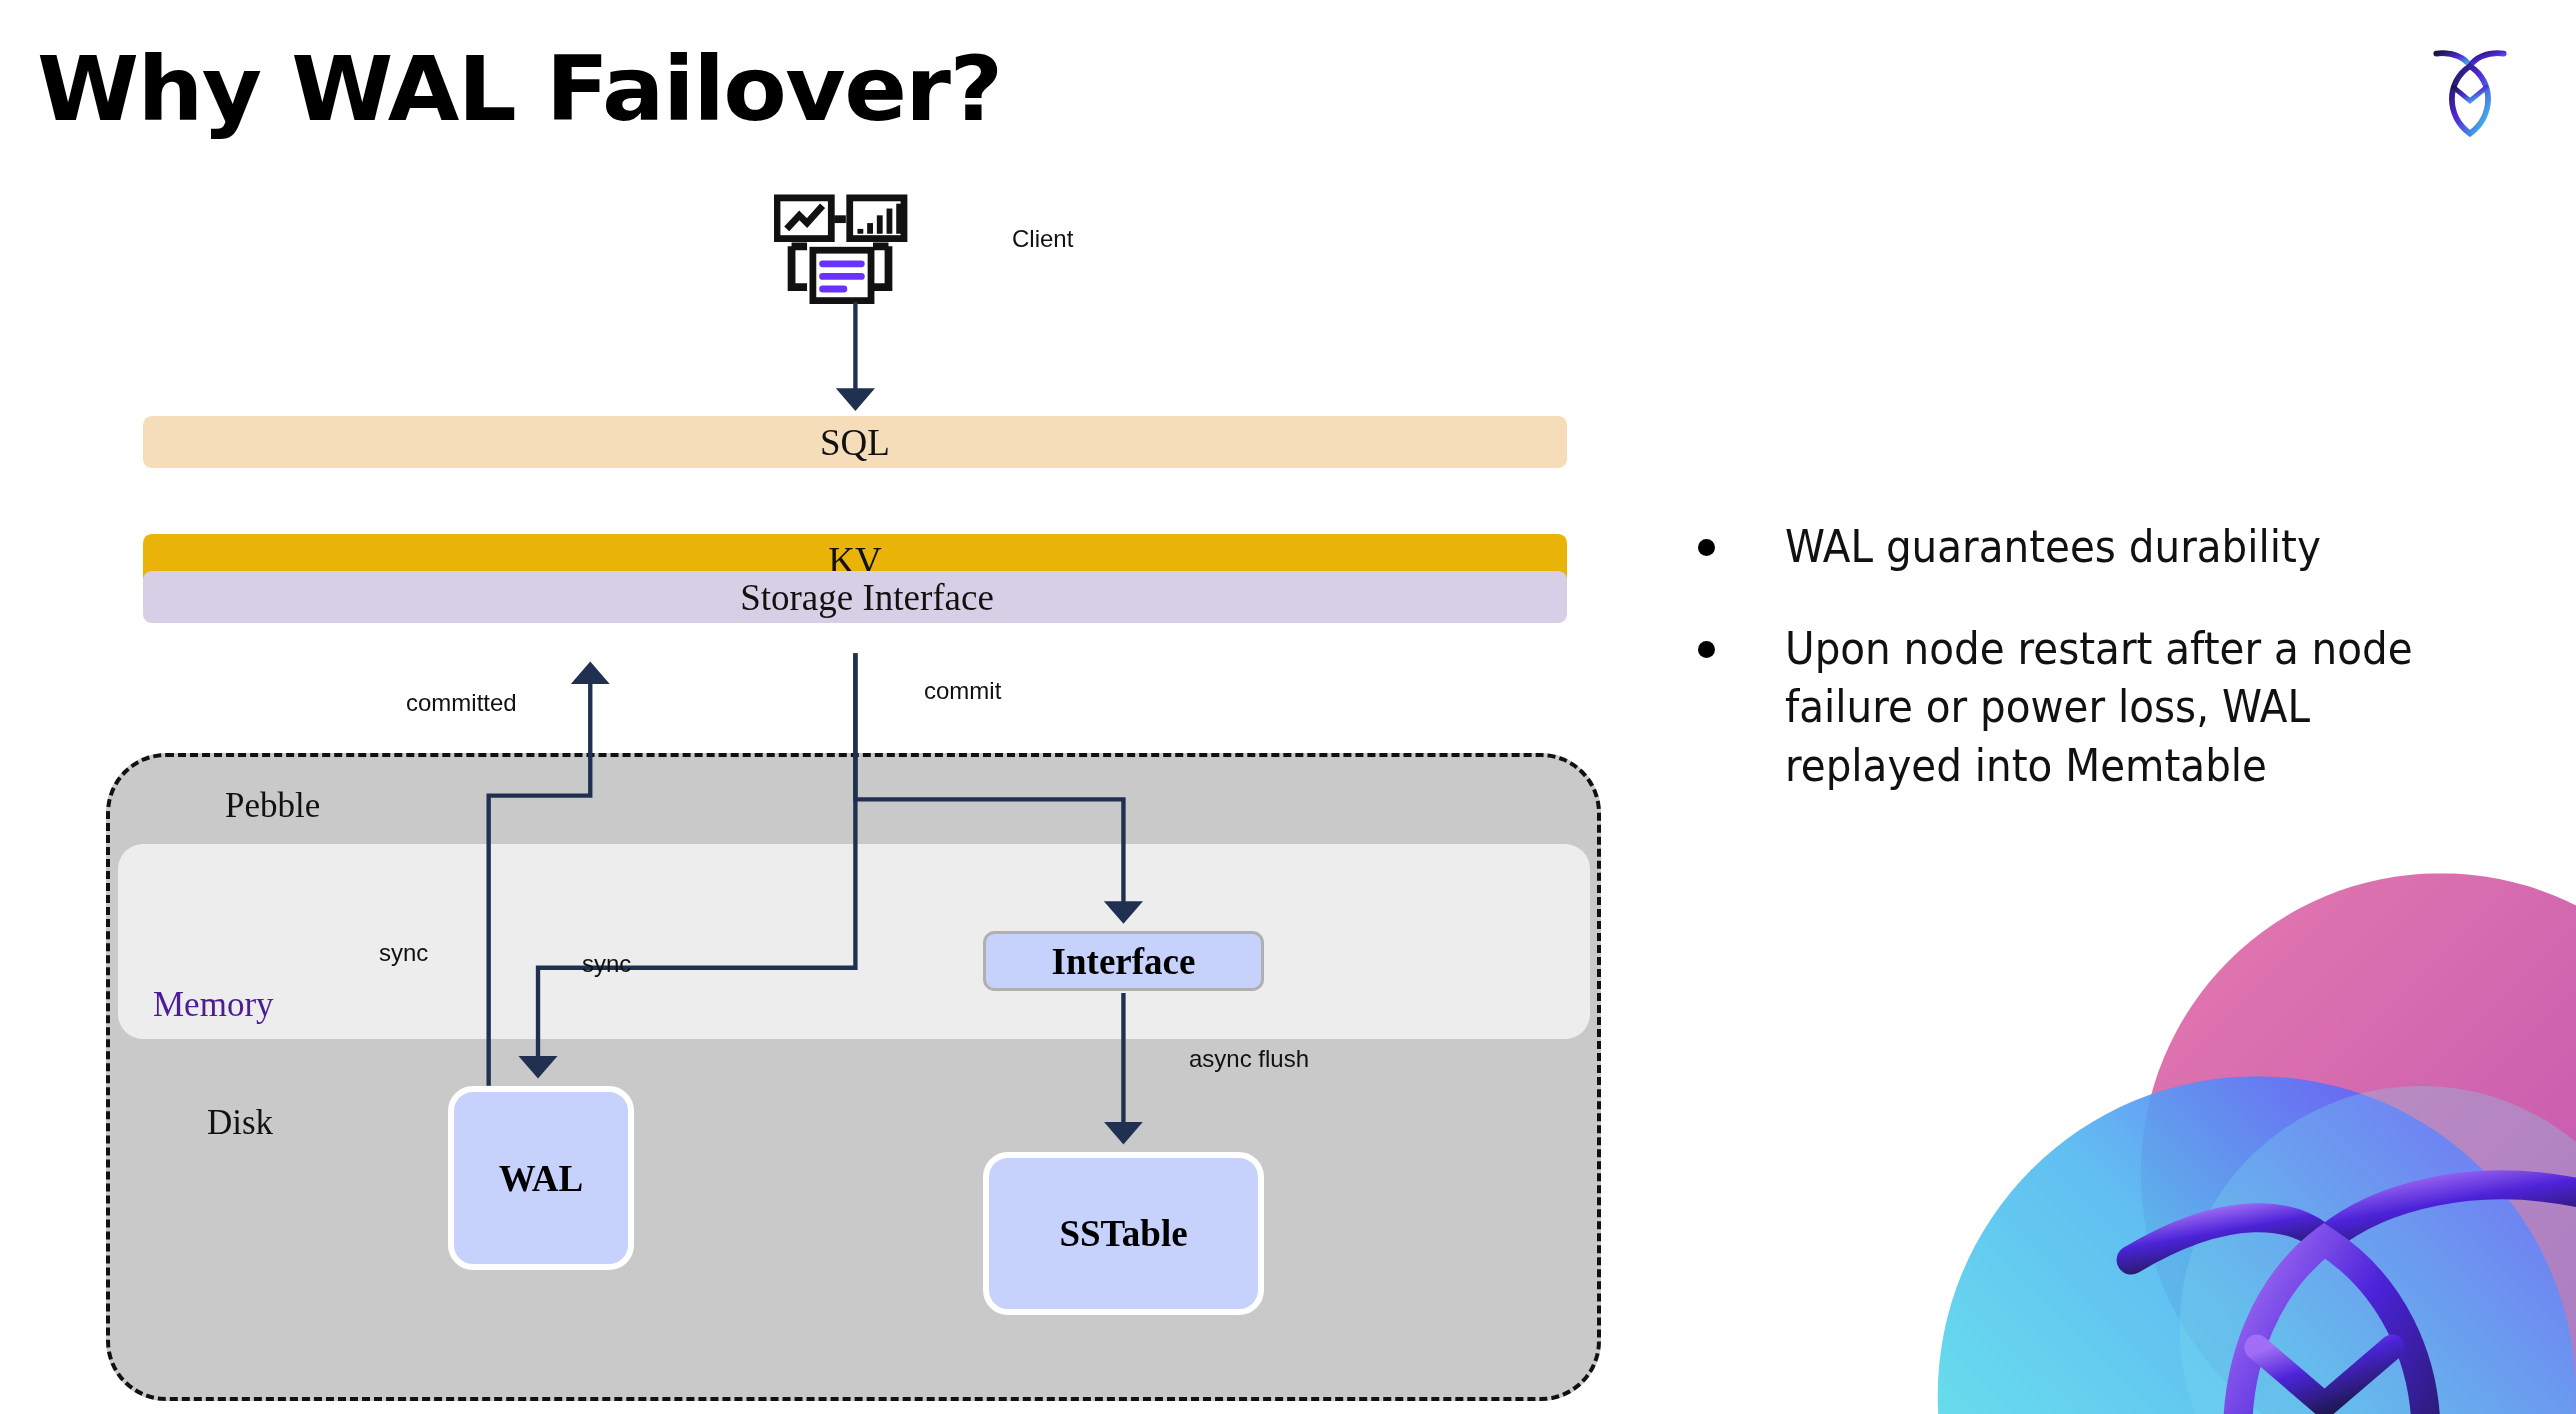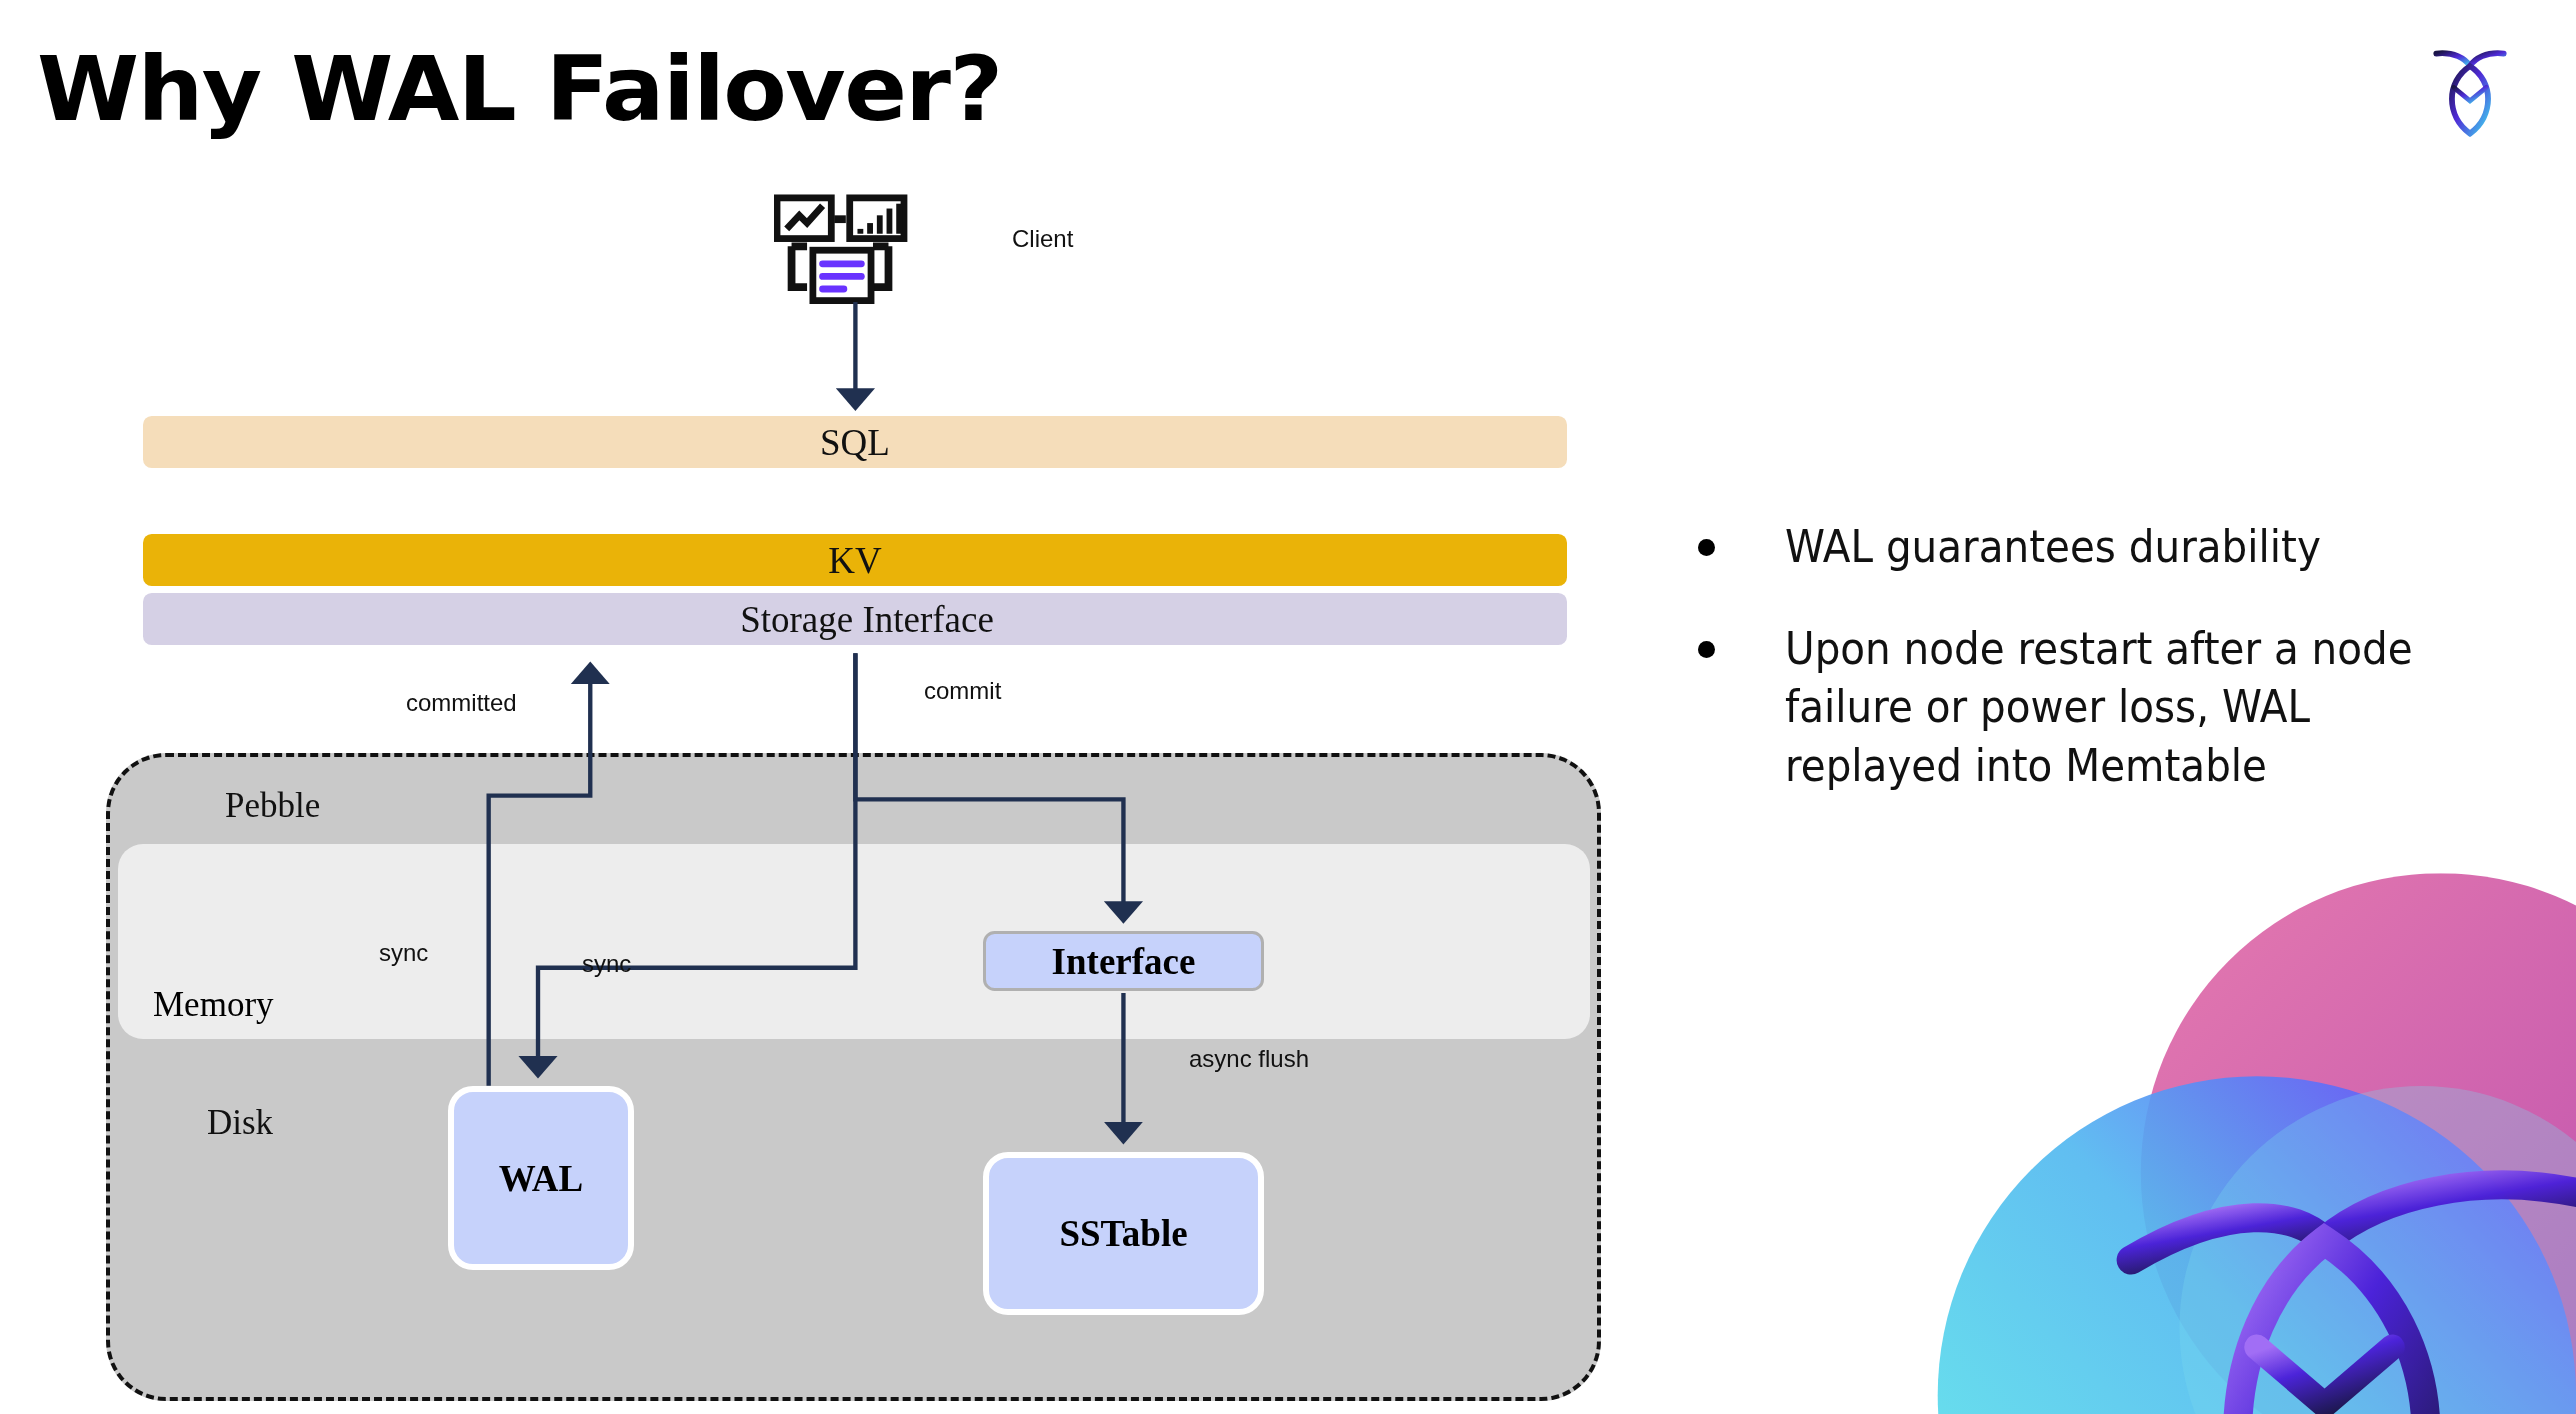--- a/index.html
+++ b/index.html
@@ -29,39 +29,39 @@
   
   #diagram{ position:absolute; left:0; top:0; width:1645px; height:1415px; }
 
   .layer-bar{
     position:absolute; left:143px; width:1424px; height:52px;
     border-radius:8.7px; display:flex; align-items:center; justify-content:center;
     font-family:"Liberation Serif", serif; font-size:37px; color:#111;
   }
   #bar-sql{ top:416px; background:#f5ddba; }
   #bar-kv { top:534px; background:#eab308; }
-  #bar-storage{ top:593px; background:#d5d0e5;padding-left:24px; }
+  #bar-storage{ top:571px; background:#d5d0e5;padding-left:24px; }
 
   
   #pebble-box{
     position:absolute; left:106px; top:753px; width:1495px; height:648px;
     background:#c9c9c9; border:4.8px dashed #111; border-radius:60px;
   }
   #pebble-label{
     position:absolute; left:225px; top:786px;
     font-family:"Liberation Serif", serif; font-size:35px; color:#111;
   }
   
   #memory-box{
     position:absolute; left:118px; top:844px; width:1472px; height:195px;
     background:#ededed; border-radius:25px;
   }
   #memory-label{
     position:absolute; left:153px; top:985px;
-    font-family:"Liberation Serif", serif; font-size:35px; color:#000000;
+    font-family:"Liberation Serif", serif; font-size:35px; color:#4c1d95;
   }
   #disk-label{
     position:absolute; left:207px; top:1103px;
     font-family:"Liberation Serif", serif; font-size:35px; color:#111;
   }
 
   
   .node-box{
     position:absolute; background:#c6d2fb;
     display:flex; align-items:center; justify-content:center;

